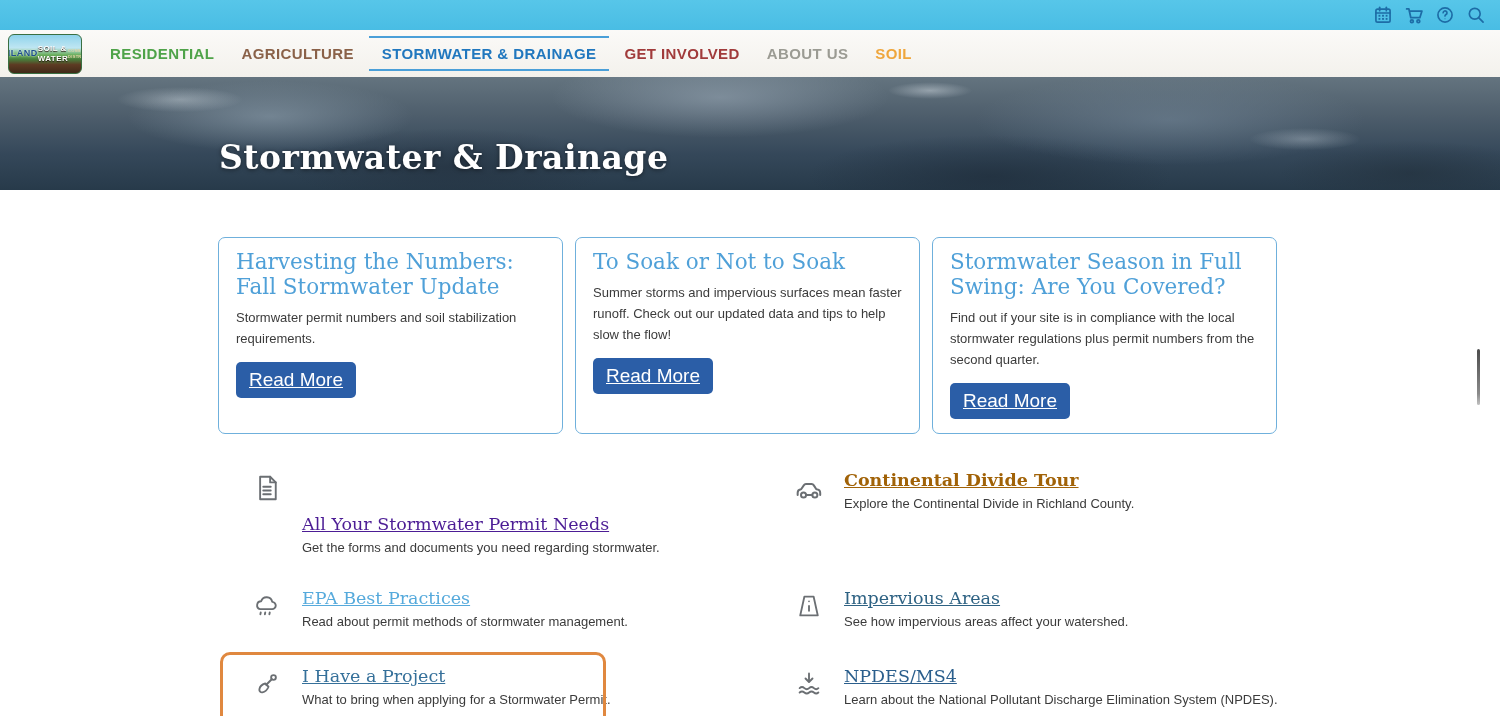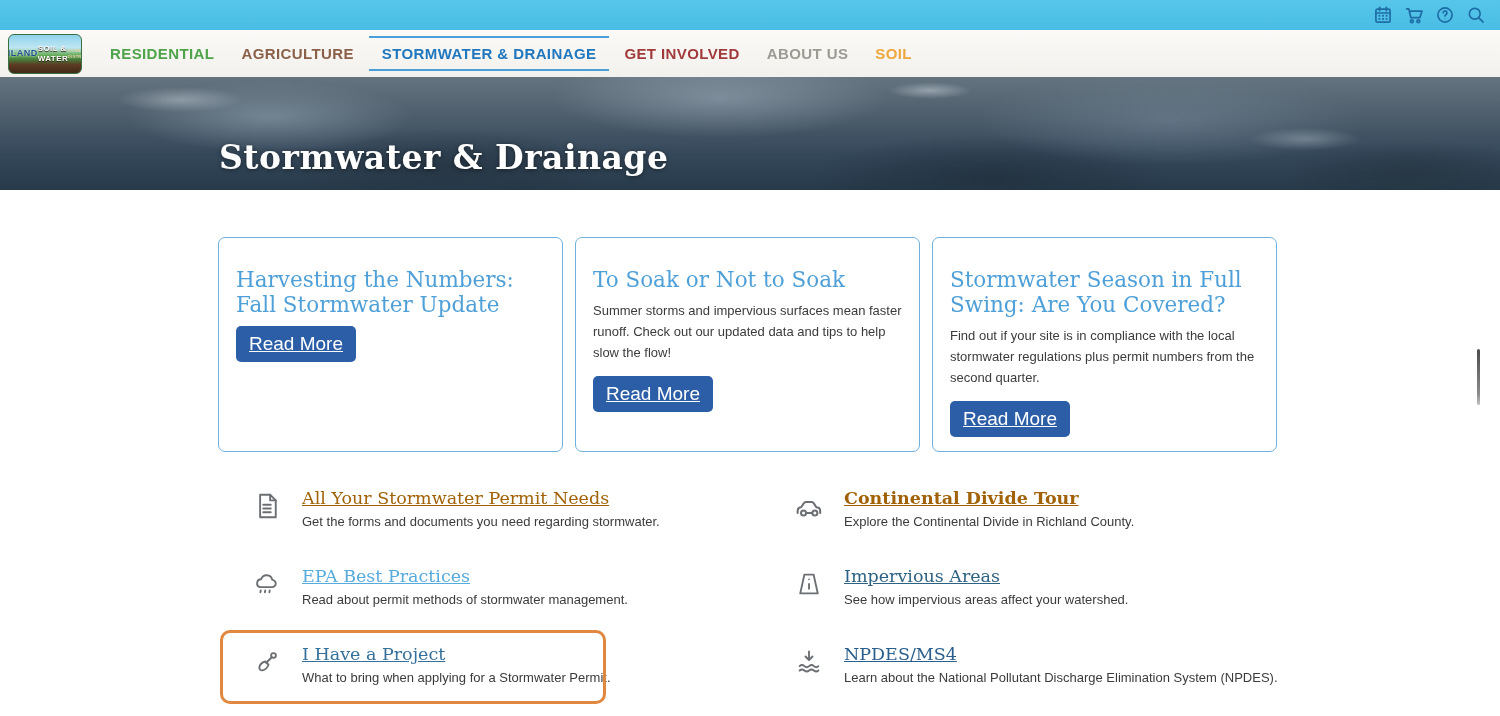--- a/index.html
+++ b/index.html
@@ -51,21 +51,21 @@
   }
   .hero-title {
     position:absolute; left:219px; bottom:13px;
     font-family:"DejaVu Serif", serif; font-size:33px; letter-spacing:.5px;
     color:var(--hero_text); text-shadow:0 1px 4px rgba(0,0,0,.5);
   }
   
   .cards { display:flex; gap:12px; margin:47px 0 0 218px; }
   .card {
     width:345px; min-height:142px; background:#fff;
-    border:1px solid var(--card_border); border-radius:7px; padding:29px 17px 14px;
+    border:1px solid var(--card_border); border-radius:7px; padding:11px 17px 14px;
   }
   .card-title {
     font-family:"DejaVu Serif", serif; font-weight:normal;
     font-size:21.5px; line-height:1.17; color:var(--card_title); margin-bottom:9px;
   }
   .card-body { font-size:13px; line-height:1.6; margin-bottom:12px; color:var(--body_text); }
   .read-more {
     display:inline-block; background:var(--button_bg); color:var(--button_text);
     font-family:inherit; font-size:19px; padding:7px 13px; border:none; border-radius:5px; cursor:pointer;text-decoration:underline;
   }
@@ -146,20 +146,21 @@
   </div>
 </div>
 
 <div class="hero">
   <h1 class="hero-title">Stormwater &amp; Drainage</h1>
 </div>
 
 <div class="cards">
   <div class="card">
     <div class="card-title">Harvesting the Numbers: Fall Stormwater Update</div>
+    <div class="card-body">Stormwater permit numbers and soil stabilization requirements.</div>
     <button class="read-more">Read More</button>
   </div>
   <div class="card">
     <div class="card-title">To Soak or Not to Soak</div>
     <div class="card-body">Summer storms and impervious surfaces mean faster runoff. Check out our updated data and tips to help slow the flow!</div>
     <button class="read-more">Read More</button>
   </div>
   <div class="card">
     <div class="card-title">Stormwater Season in Full Swing: Are You Covered?</div>
     <div class="card-body">Find out if your site is in compliance with the local stormwater regulations plus permit numbers from the second quarter.</div>
@@ -173,21 +174,21 @@
     <span class="link-icon">
       <svg width="30" height="30" viewBox="0 0 24 24" fill="none" stroke="currentColor" stroke-width="1.5" stroke-linecap="round" stroke-linejoin="round">
         <path d="M6.5 3h8l4.5 4.5V21H6.5z"></path>
           <path d="M14.5 3v4.5H19"></path>
         <line x1="9" y1="11" x2="15" y2="11"></line>
           <line x1="9" y1="14" x2="15" y2="14"></line>
           <line x1="9" y1="17" x2="15" y2="17"></line>
       </svg>
     </span>
     <div>
-      <span class="link-title" style="color: #a16207;">All Your Stormwater Permit Needs</span>
+      <span class="link-title" style="color: #4c1d95; margin-top: 44px;">All Your Stormwater Permit Needs</span>
       <div class="link-desc">Get the forms and documents you need regarding stormwater.</div>
     </div>
   </div>
 
   <div class="link-item">
     <span class="link-icon">
       <svg width="32" height="32" viewBox="0 0 24 24" fill="none" stroke="currentColor" stroke-width="1.5" stroke-linecap="round" stroke-linejoin="round">
         <path d="M3.5 16.5v-1.6c0-1.5 1.1-2.6 2.6-2.7l2.1-3.1c.3-.5.9-.8 1.5-.8h4.3c.6 0 1.2.3 1.5.8l2 3.1c1.6.1 2.9 1.2 2.9 2.7v1.6"></path>
         <circle cx="7.9" cy="16.5" r="1.9"></circle>
           <circle cx="16.4" cy="16.5" r="1.9"></circle>

